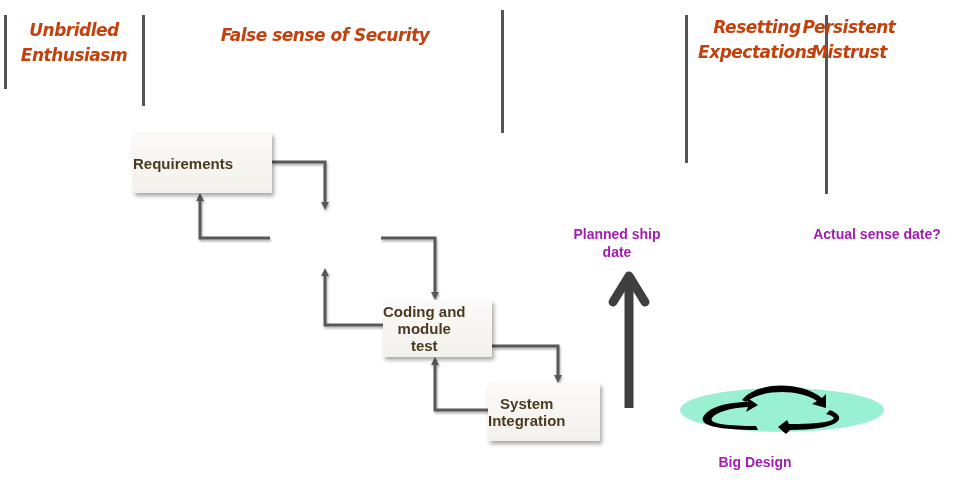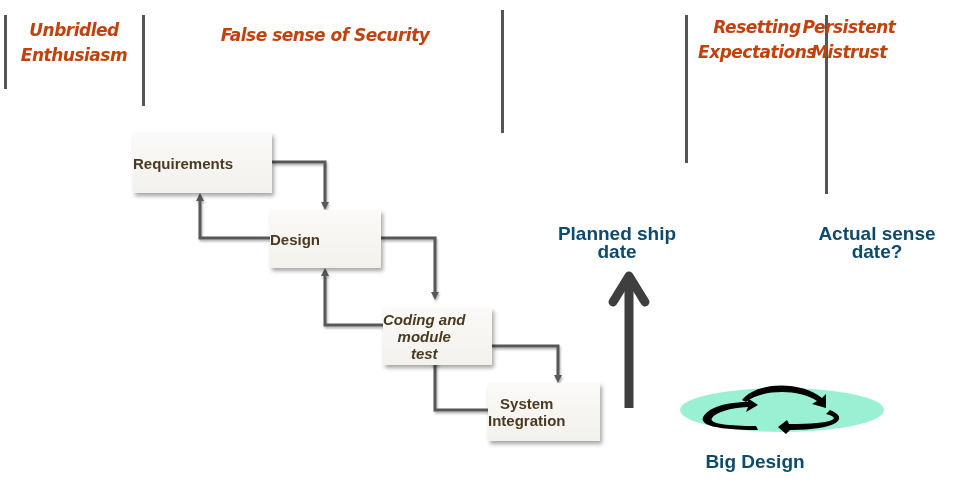--- a/index.html
+++ b/index.html
@@ -13,22 +13,22 @@
   .divider { position: absolute; width: 3px; background: #555555; }
   .box {
     position: absolute; background: linear-gradient(#fbfaf8, #f3f1ec);
     box-shadow: 2px 3px 4px rgba(0,0,0,0.35);
     display: flex; align-items: center; text-align: center;
     font-family: "Liberation Sans", sans-serif; font-weight: bold; font-size: 15px;
     line-height: 17px; color: #4a3a20;
   }
   .label {
     position: absolute; text-align: center;
-    font-family: "Liberation Sans", sans-serif; font-weight: bold; font-size: 19px;
-    line-height: 18px; color: #0c4a6e;
+    font-family: "Liberation Sans", sans-serif; font-weight: bold; font-size: 14px;
+    line-height: 18px; color: #a21caf;
   }
   svg.arrows { position: absolute; left: 0; top: 0; }
 </style>
 </head>
 <body>
 
 <div class="stage">
 
   <div class="divider" style="left:4px; top:15px; height:74px;"></div>
   <div class="divider" style="left:142px; top:15px; height:91px;"></div>
@@ -81,24 +81,21 @@
 
     <g>
       <line x1="629" y1="408" x2="629" y2="276" stroke="#3f3f3f" stroke-width="9"></line>
       <path d="M613,302 L629,276 L645,302" fill="none" stroke="#3f3f3f" stroke-width="9" stroke-linecap="round" stroke-linejoin="round"></path>
     </g>
   </svg>
 
   <div class="box" style="left:133px; top:133px; width:139px; height:60px;">
     <span>Requirements</span>
   </div>
-  <div class="box" style="left:270px; top:210px; width:111px; height:58px;">
-    <span>Design</span>
-  </div>
-  <div class="box" style="left:383px; top:308px; width:109px; height:57px; white-space:pre-line;font-style:italic;">
+  <div class="box" style="left:383px; top:300px; width:109px; height:57px; white-space:pre-line;">
     <span>Coding and
 module
 test</span>
   </div>
   <div class="box" style="left:488px; top:383px; width:112px; height:58px; white-space:pre-line;">
     <span>System
 Integration</span>
   </div>
 
   <div class="label" style="left:556px; top:225px; width:122px; white-space:pre-line;">Planned ship

